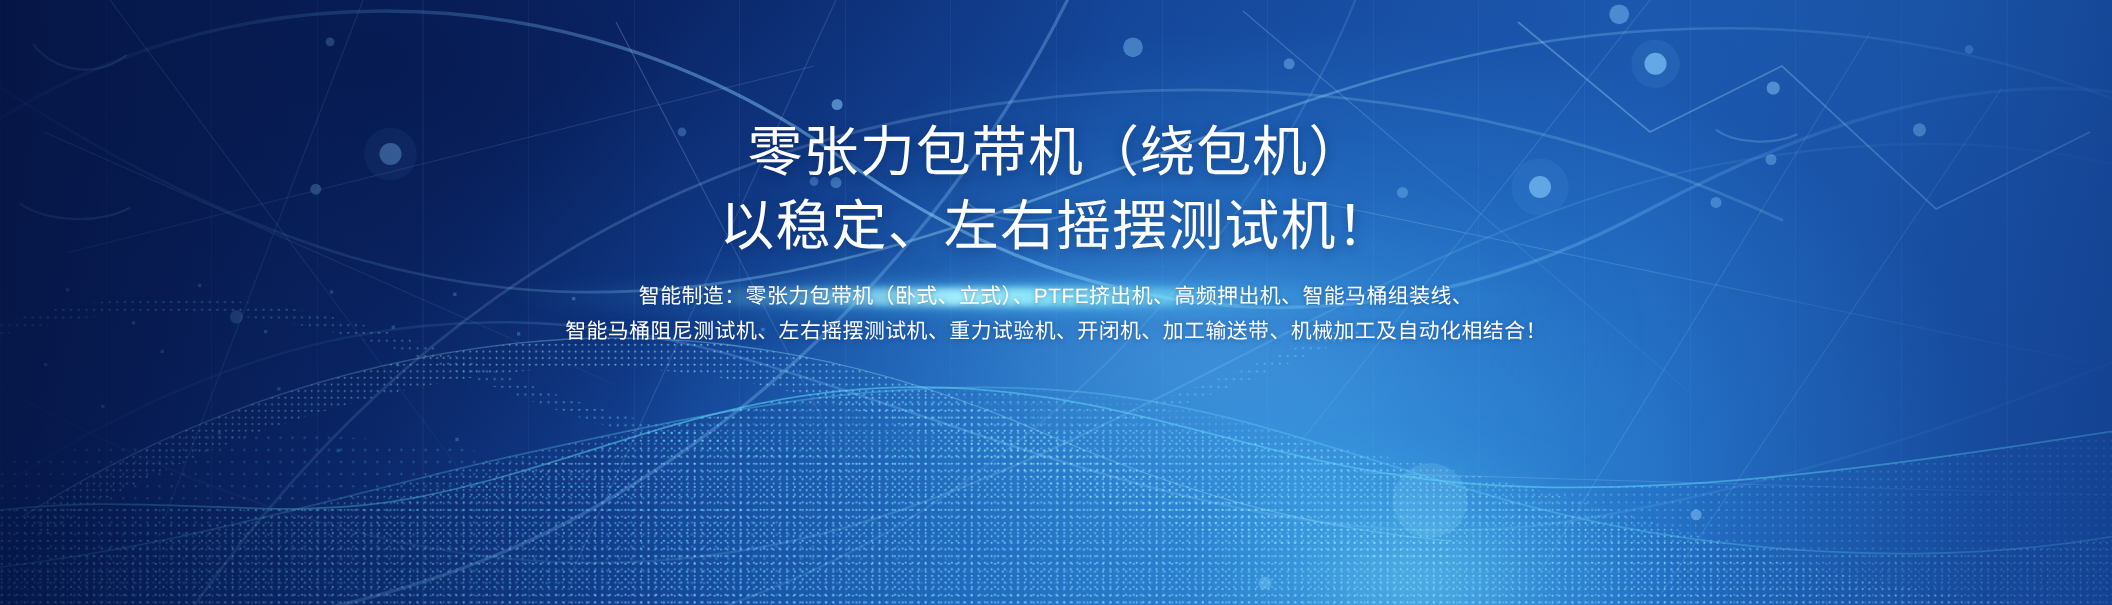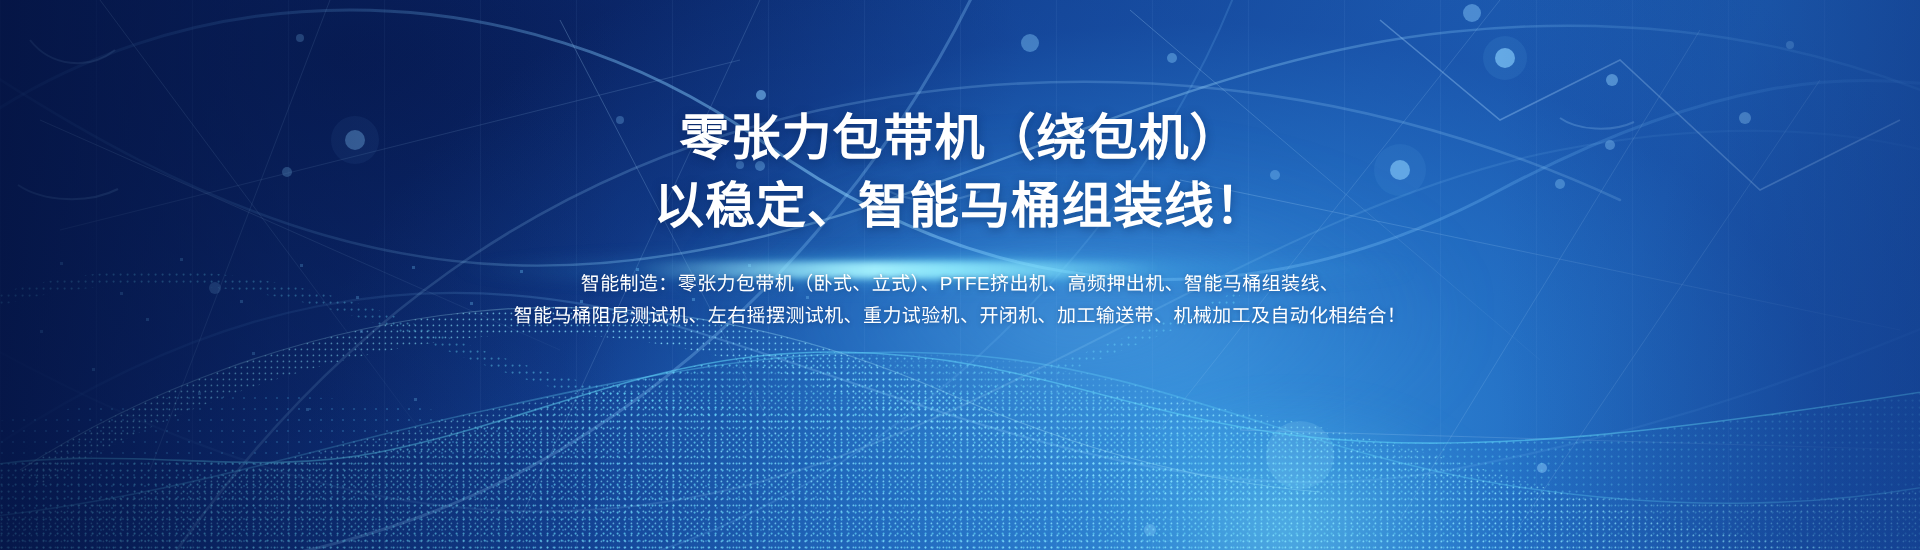--- a/index.html
+++ b/index.html
@@ -111,39 +111,39 @@
 
   
   .content {
     position:absolute; inset:0;
     display:flex; flex-direction:column;
     align-items:center; justify-content:flex-start;
     padding-top:108px;
   }
   .headline {
     color:#ffffff;
-    font-weight:700;
+    font-weight:400;
     font-size:50px;
     line-height:60px;
     letter-spacing:1px;
     text-align:center;
     text-shadow:0 2px 10px rgba(5,30,80,0.45);
     white-space:nowrap;
   }
   .headline-2 { margin-top:8px; }
   .subline {
     color:#ffffff;
     font-size:19px;
     line-height:28px;
     letter-spacing:.4px;
     text-align:center;
     white-space:nowrap;
     text-shadow:0 1px 5px rgba(5,30,80,0.4);
   }
-  .sub-1 { margin-top:34px; }
+  .sub-1 { margin-top:20px; }
   .sub-2 { margin-top:4px; }
 </style>
 </head>
 <body>
 
 <div class="banner">
 
   <div class="vgrid"></div>
 
   <div class="bg-layer">
@@ -351,17 +351,17 @@
 
   <div class="vignette-left"></div>
   <div class="vignette-right"></div>
   <div class="glow-center"></div>
   <div class="glow-cyan"></div>
   <div class="streak"></div>
   <div class="streak2"></div>
 
   <div class="content">
     <h1 class="headline">零张力包带机（绕包机）</h1>
-    <h1 class="headline headline-2">以稳定、智能马桶组装线！</h1>
+    <h1 class="headline headline-2">以稳定、左右摇摆测试机！</h1>
     <p class="subline sub-1">智能制造：零张力包带机（卧式、立式）、PTFE挤出机、高频押出机、智能马桶组装线、</p>
     <p class="subline sub-2">智能马桶阻尼测试机、左右摇摆测试机、重力试验机、开闭机、加工输送带、机械加工及自动化相结合！</p>
   </div>
 </div>
 
 </body></html>

